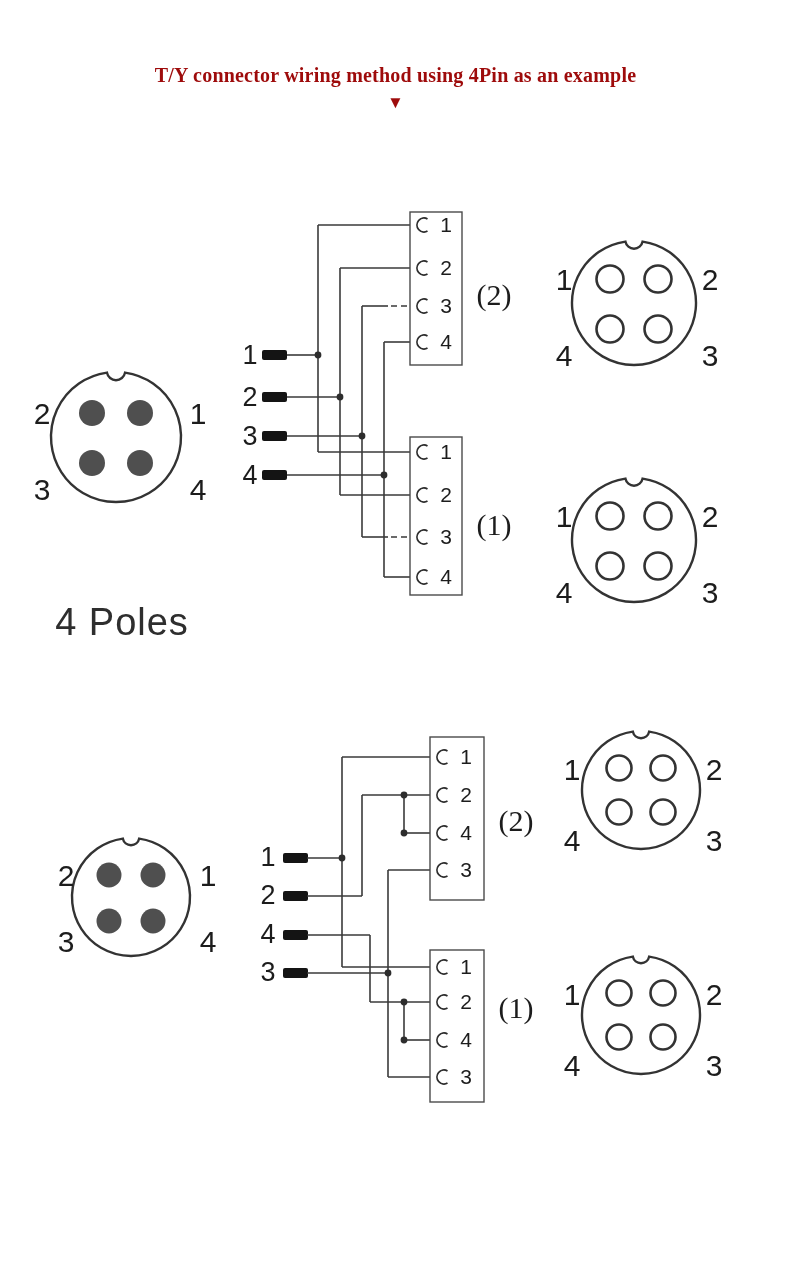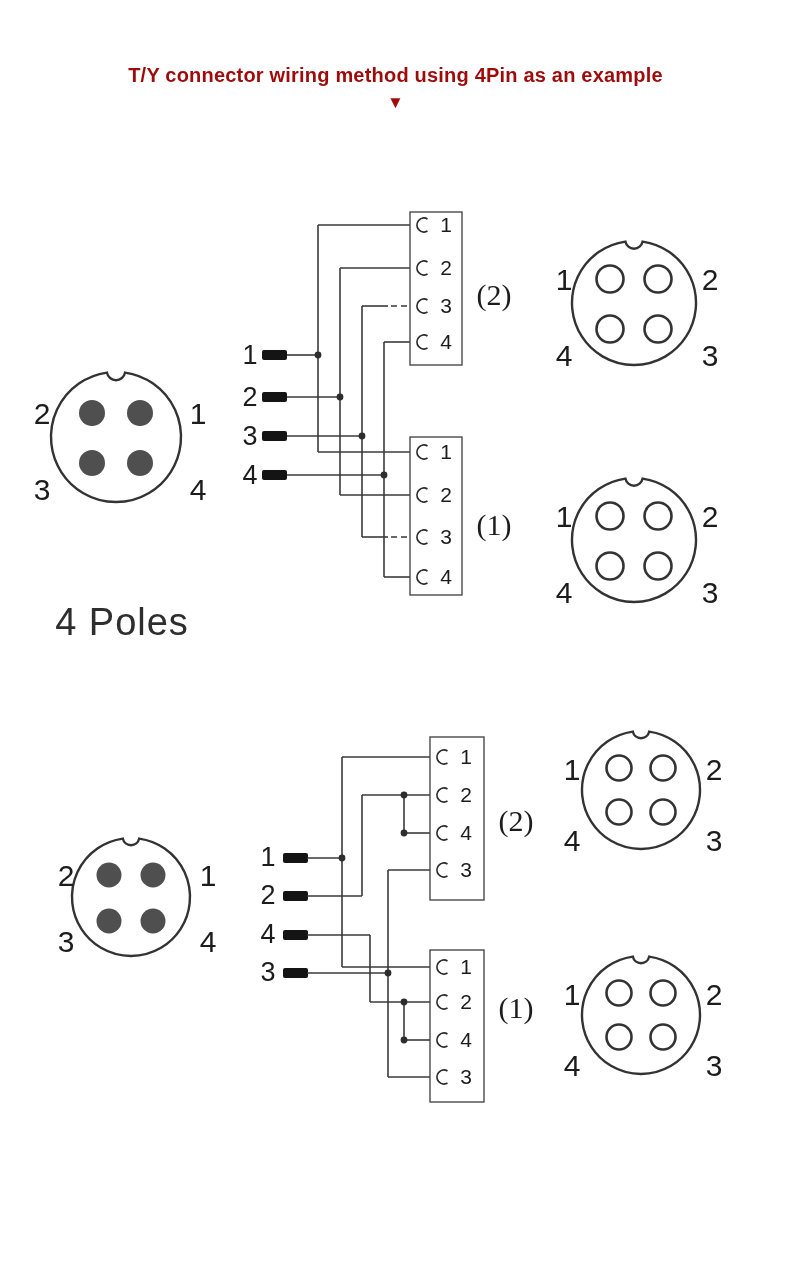--- a/index.html
+++ b/index.html
@@ -1,19 +1,19 @@
 <!DOCTYPE html>
 <html><head>
 <meta charset="utf-8">
 <style>
   html,body { margin:0; padding:0; background:#ffffff; }
   .page { position:relative; width:791px; height:1266px; background:#ffffff; overflow:hidden;
           font-family:"Liberation Sans", sans-serif; }
   .header { position:absolute; top:0; left:0; right:0; text-align:center; padding-top:64px; z-index:2; }
-  .title { margin:0; font-family:Liberation Sans, sans-serif; font-weight:bold;
+  .title { margin:0; font-family:Liberation Serif, serif; font-weight:bold;
            font-size:20px; color:#9e0b0b; letter-spacing:0.2px; }
   .arrow { margin-top:7px; font-size:17px; color:#9e0b0b; line-height:1; }
   svg.diagram { position:absolute; top:0; left:0; z-index:1; }
 
   svg text { font-family:"Liberation Sans", sans-serif; fill:#1c1c1c; }
   .lbl     { font-size:30px; text-anchor:middle; }
   .pinlbl  { font-size:27px; text-anchor:middle; }
   .ctlbl   { font-size:21px; text-anchor:middle; }
   .tag     { font-size:30px; text-anchor:middle; font-family:"Liberation Serif", serif; }
   .caption { font-size:38px; text-anchor:middle; fill:#2e2e2e; letter-spacing:1px; }

